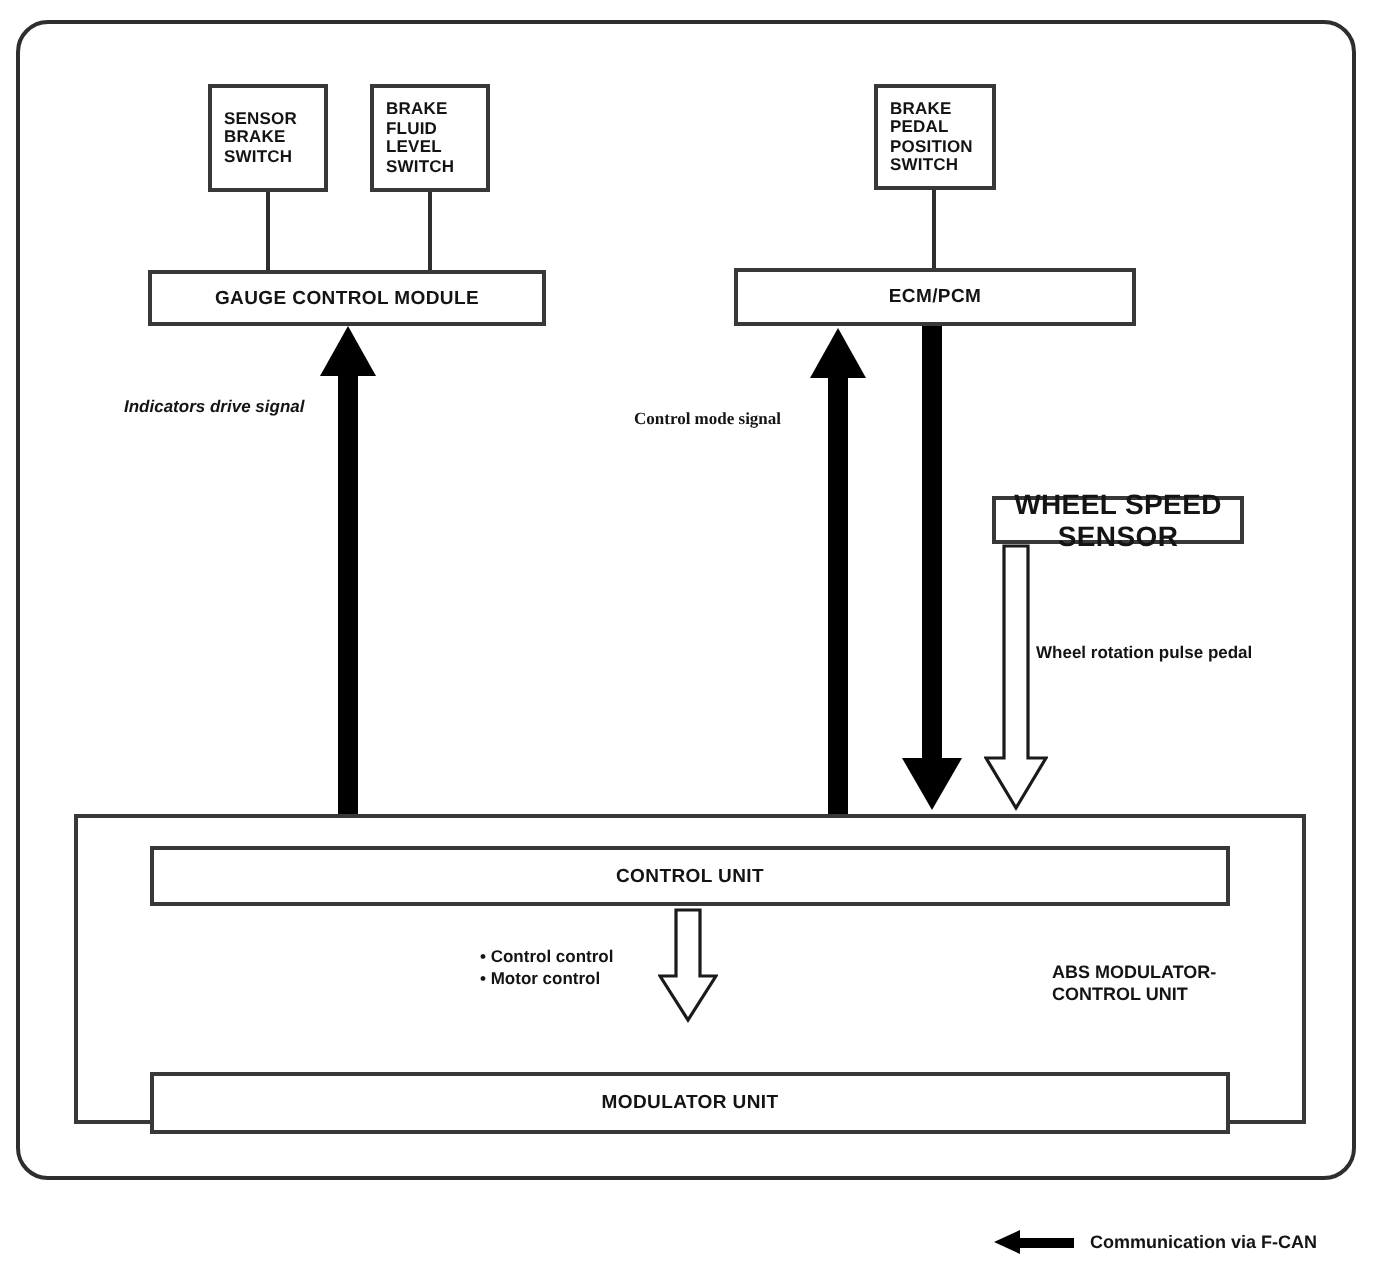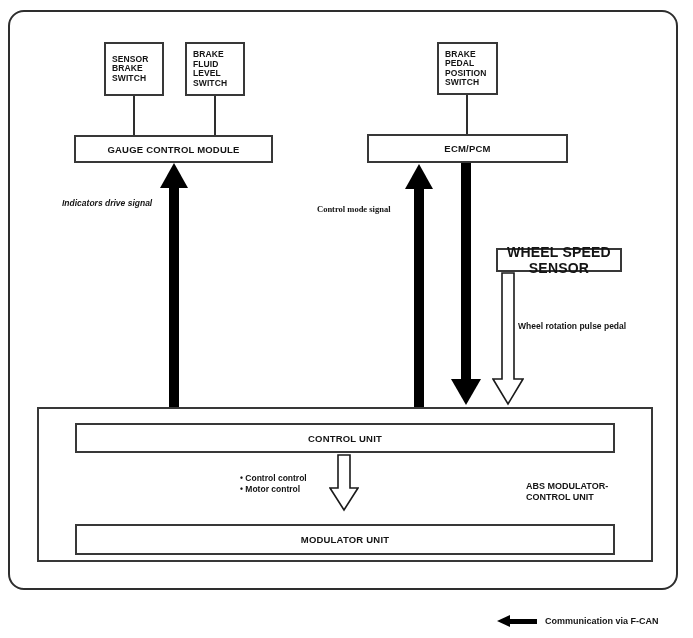--- a/index.html
+++ b/index.html
@@ -94,21 +94,21 @@
 
   <svg class="arrow-svg" style="left:492px; top:272px;" width="32" height="134" viewBox="0 0 32 134">
     <polygon points="10,1 22,1 22,107 31,107 16,132 1,107 10,107" fill="#ffffff" stroke="#1a1a1a" stroke-width="1.6"></polygon>
   </svg>
   <div class="label" style="left:518px; top:321px;">Wheel rotation pulse pedal</div>
 
   <div class="box" style="left:37px; top:407px; width:616px; height:155px;"></div>
 
   <div class="box wide-box" style="left:75px; top:423px; width:540px; height:30px;">CONTROL UNIT</div>
 
-  <div class="box wide-box" style="left:75px; top:524px; width:540px; height:31px;">MODULATOR UNIT</div>
+  <div class="box wide-box" style="left:75px; top:536px; width:540px; height:31px;">MODULATOR UNIT</div>
 
   <div class="label" style="left:526px; top:469px; font-size:9px;margin-top:12px;">ABS MODULATOR-
 CONTROL UNIT</div>
 
   <svg class="arrow-svg" style="left:329px; top:454px;" width="30" height="58" viewBox="0 0 30 58">
     <polygon points="9,1 21,1 21,34 29,34 15,56 1,34 9,34" fill="#ffffff" stroke="#1a1a1a" stroke-width="1.6"></polygon>
   </svg>
   <div class="label bullets" style="left:240px; top:473px;">• Control control
 • Motor control</div>
 

